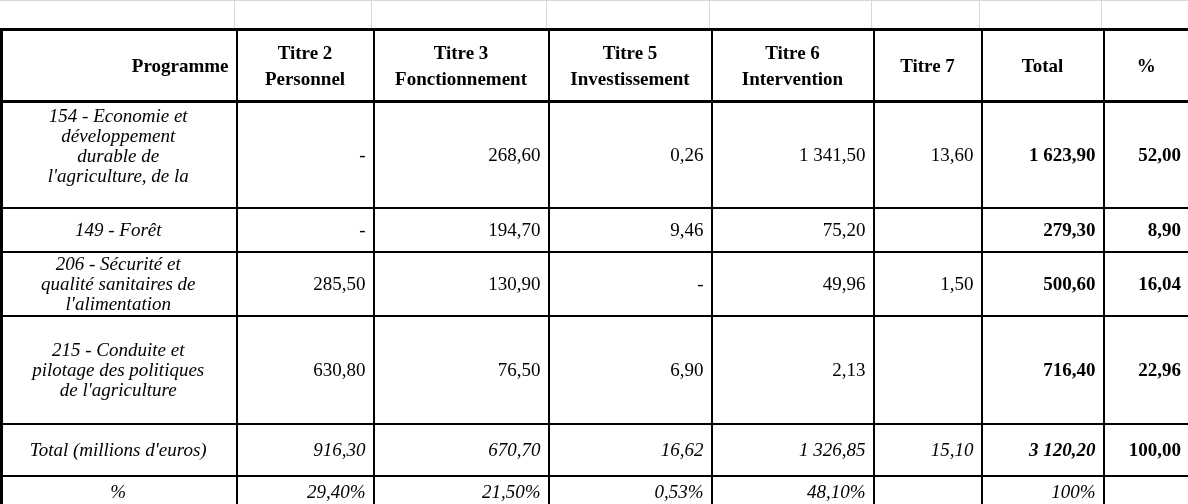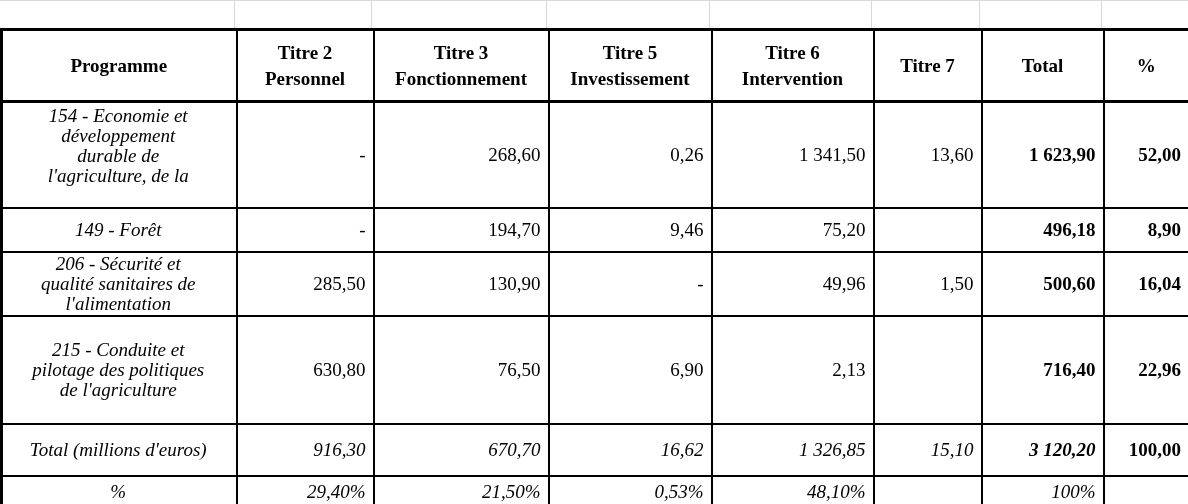--- a/index.html
+++ b/index.html
@@ -32,21 +32,21 @@
     padding:1px 7px;
     font-size:19px;
     overflow:hidden;
     vertical-align:middle;
   }
   thead th {
     font-weight:bold; text-align:center;
     white-space:pre-line; line-height:26px;
     border-bottom:3px solid #000;
   }
-  thead th.prog-h { text-align:center; padding-left:6px;margin-left:20px; }
+  thead th.prog-h { text-align:right; padding-left:6px;margin-left:20px; }
   tr.rh-head { height:72px; }
   tr.rh1 { height:106px; }
   tr.rh2 { height:44px; }
   tr.rh3 { height:60px; }
   tr.rh4 { height:108px; }
   tr.rh5 { height:52px; }
   tr.rh6 { height:34px; }
 
   td.prog {
     font-style:italic; text-align:center;
@@ -115,21 +115,21 @@
         <td class="num bold">1 623,90</td>
         <td class="num bold">52,00</td>
       </tr>
       <tr class="rh2">
         <td class="prog">149 - Forêt</td>
         <td class="num">-</td>
         <td class="num">194,70</td>
         <td class="num">9,46</td>
         <td class="num">75,20</td>
         <td class="num"></td>
-        <td class="num bold">496,18</td>
+        <td class="num bold">279,30</td>
         <td class="num bold">8,90</td>
       </tr>
       <tr class="rh3">
         <td class="prog">206 - Sécurité et
 qualité sanitaires de
 l'alimentation</td>
         <td class="num">285,50</td>
         <td class="num">130,90</td>
         <td class="num">-</td>
         <td class="num">49,96</td>

